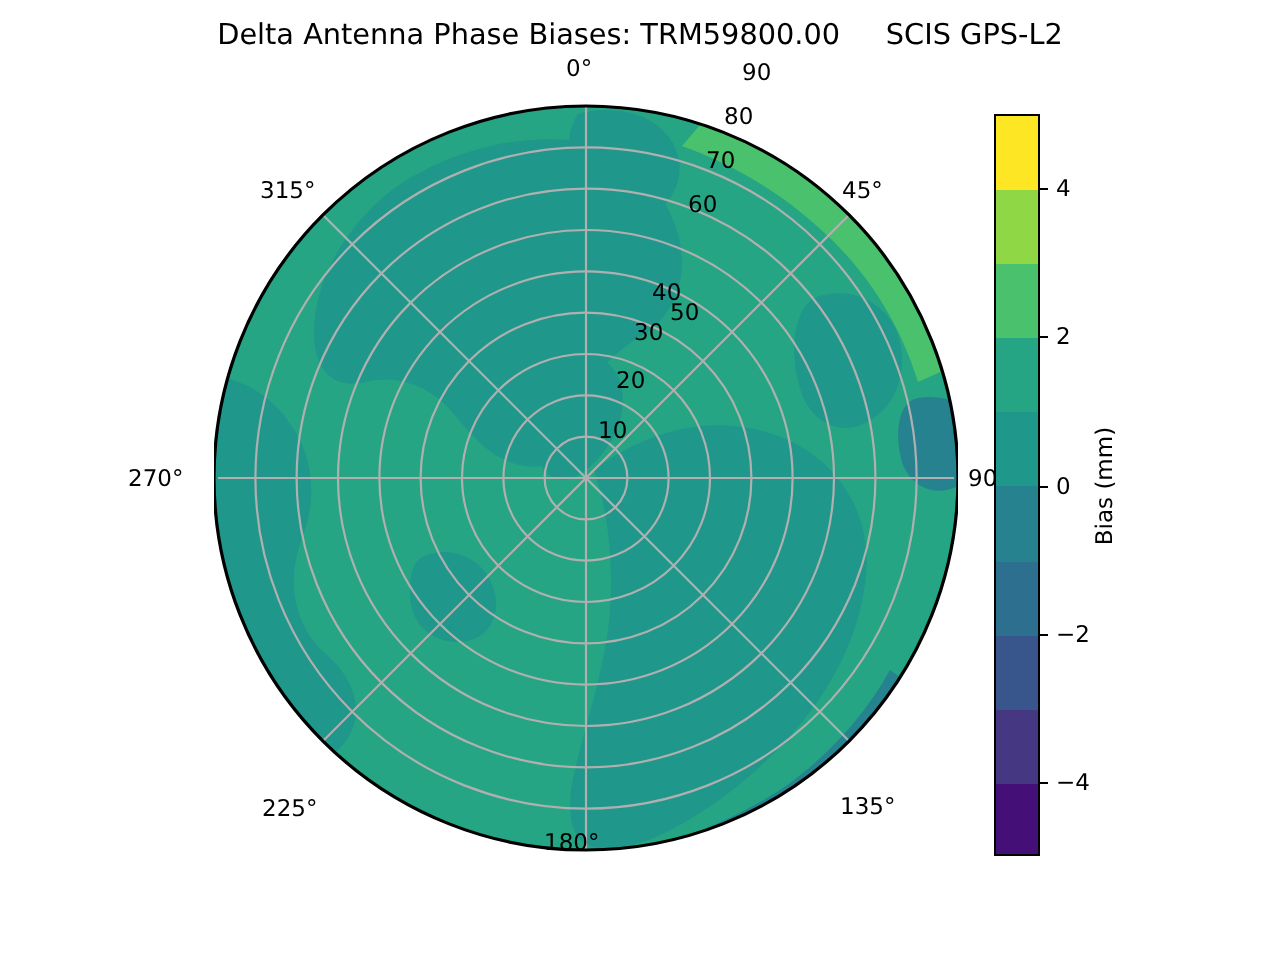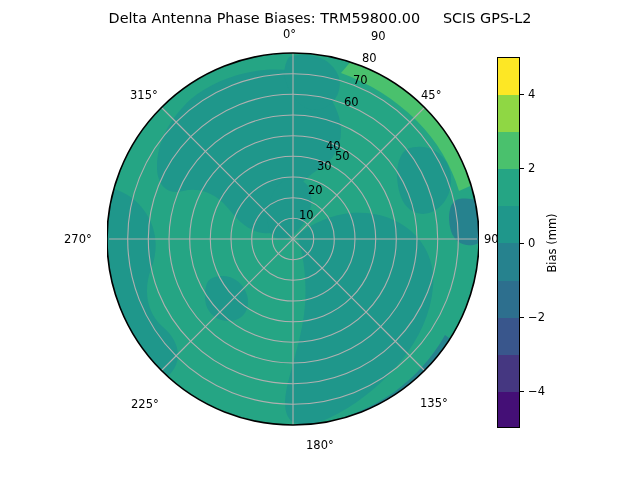--- a/index.html
+++ b/index.html
@@ -223,21 +223,21 @@
     <span class="radial-label" style="left:237px; top:44px;">60</span>
     <span class="radial-label" style="left:246px; top:22px;">70</span>
     <span class="radial-label" style="left:255px; top:0px;">80</span>
     <span class="radial-label" style="left:264px; top:-22px;">90</span>
   </div>
 
   <span class="angle-label" style="left:283px; top:27px;">0°</span>
   <span class="angle-label" style="left:421px; top:88px;">45°</span>
   <span class="angle-label" style="left:484px; top:232px;">90°</span>
   <span class="angle-label" style="left:420px; top:396px;">135°</span>
-  <span class="angle-label" style="left:272px; top:438px;margin-left:34px;">180°</span>
+  <span class="angle-label" style="left:272px; top:414px;">180°</span>
   <span class="angle-label" style="left:131px; top:397px;">225°</span>
   <span class="angle-label" style="left:64px;  top:232px;">270°</span>
   <span class="angle-label" style="left:130px; top:88px;">315°</span>
 
   <div id="colorbar-wrap">
     <div id="colorbar">
       <div class="cb-band" style="height:37.1px; background:#fde725;"></div>
       <div class="cb-band" style="height:37.1px; background:#8fd744;"></div>
       <div class="cb-band" style="height:37.1px; background:#4ac16d;"></div>
       <div class="cb-band" style="height:37.1px; background:#25a584;"></div>

